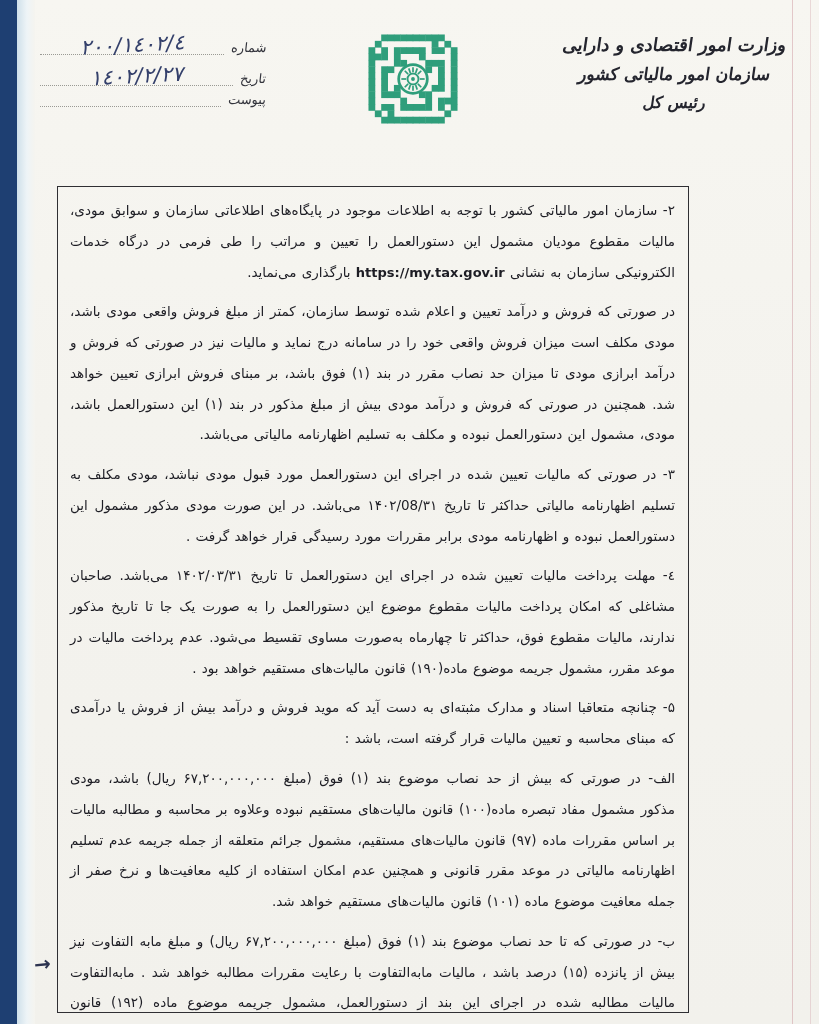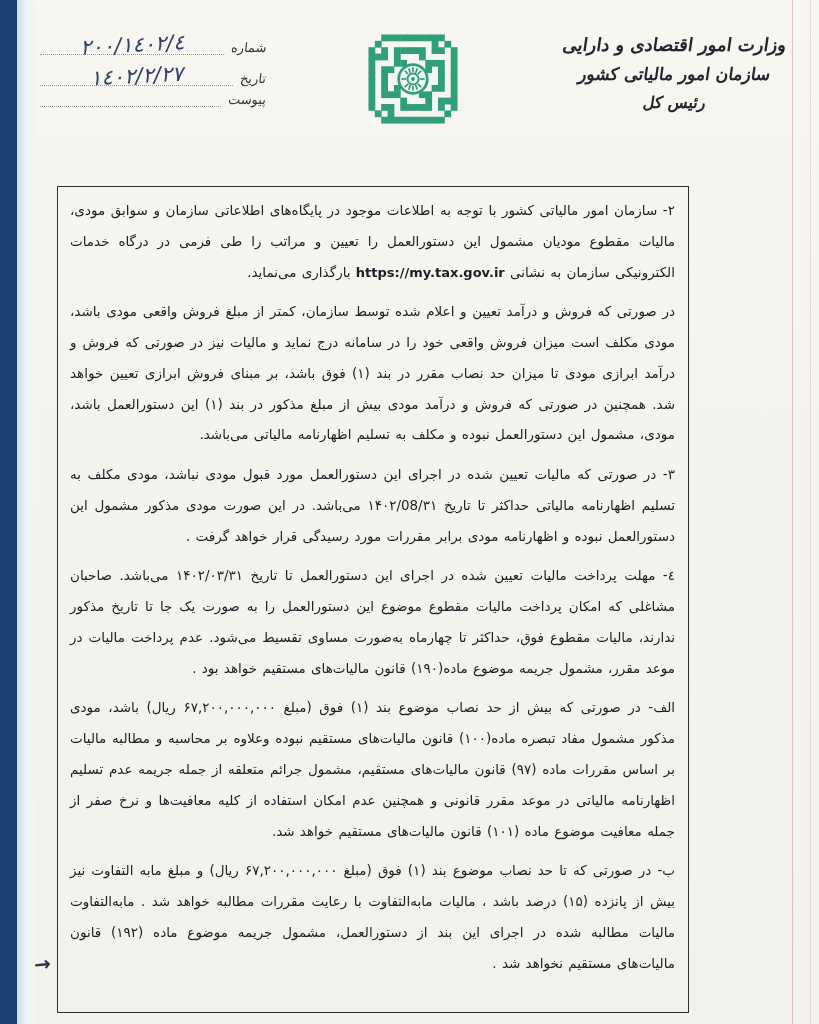--- a/index.html
+++ b/index.html
@@ -169,15 +169,16 @@
 
 <div class="doc-box">
   <p class="para">
     <span>۲- سازمان امور مالیاتی کشور با توجه به اطلاعات موجود در پایگاه‌های اطلاعاتی سازمان و سوابق مودی، مالیات مقطوع مودیان مشمول این دستورالعمل را تعیین و مراتب را طی فرمی در درگاه خدمات الکترونیکی سازمان به نشانی</span>
     <span class="url-text">https://my.tax.gov.ir</span>
     <span>بارگذاری می‌نماید.</span>
   </p>
   <p class="para">در صورتی که فروش و درآمد تعیین و اعلام شده توسط سازمان، کمتر از مبلغ فروش واقعی مودی باشد، مودی مکلف است میزان فروش واقعی خود را در سامانه درج نماید و مالیات نیز در صورتی که فروش و درآمد ابرازی مودی تا میزان حد نصاب مقرر در بند (۱) فوق باشد، بر مبنای فروش ابرازی تعیین خواهد شد. همچنین در صورتی که فروش و درآمد مودی بیش از مبلغ مذکور در بند (۱) این دستورالعمل باشد، مودی، مشمول این دستورالعمل نبوده و مکلف به تسلیم اظهارنامه مالیاتی می‌باشد.</p>
   <p class="para">۳- در صورتی که مالیات تعیین شده در اجرای این دستورالعمل مورد قبول مودی نباشد، مودی مکلف به تسلیم اظهارنامه مالیاتی حداکثر تا تاریخ ۱۴۰۲/08/۳۱ می‌باشد. در این صورت مودی مذکور مشمول این دستورالعمل نبوده و اظهارنامه مودی برابر مقررات مورد رسیدگی قرار خواهد گرفت .</p>
   <p class="para">٤- مهلت پرداخت مالیات تعیین شده در اجرای این دستورالعمل تا تاریخ ۱۴۰۲/۰۳/۳۱ می‌باشد. صاحبان مشاغلی که امکان پرداخت مالیات مقطوع موضوع این دستورالعمل را به صورت یک جا تا تاریخ مذکور ندارند، مالیات مقطوع فوق، حداکثر تا چهارماه به‌صورت مساوی تقسیط می‌شود. عدم پرداخت مالیات در موعد مقرر، مشمول جریمه موضوع ماده(۱۹۰) قانون مالیات‌های مستقیم خواهد بود .</p>
+  <p class="para">۵- چنانچه متعاقبا اسناد و مدارک مثبته‌ای به دست آید که موید فروش و درآمد بیش از فروش یا درآمدی که مبنای محاسبه و تعیین مالیات قرار گرفته است، باشد :</p>
   <p class="para">الف- در صورتی که بیش از حد نصاب موضوع بند (۱) فوق (مبلغ ۶۷,۲۰۰,۰۰۰,۰۰۰ ریال) باشد، مودی مذکور مشمول مفاد تبصره ماده(۱۰۰) قانون مالیات‌های مستقیم نبوده وعلاوه بر محاسبه و مطالبه مالیات بر اساس مقررات ماده (۹۷) قانون مالیات‌های مستقیم، مشمول جرائم متعلقه از جمله جریمه عدم تسلیم اظهارنامه مالیاتی در موعد مقرر قانونی و همچنین عدم امکان استفاده از کلیه معافیت‌ها و نرخ صفر از جمله معافیت موضوع ماده (۱۰۱) قانون مالیات‌های مستقیم خواهد شد.</p>
   <p class="para">ب- در صورتی که تا حد نصاب موضوع بند (۱) فوق (مبلغ ۶۷,۲۰۰,۰۰۰,۰۰۰ ریال) و مبلغ مابه التفاوت نیز بیش از پانزده (۱۵) درصد باشد ، مالیات مابه‌التفاوت با رعایت مقررات مطالبه خواهد شد . مابه‌التفاوت مالیات مطالبه شده در اجرای این بند از دستورالعمل، مشمول جریمه موضوع ماده (۱۹۲) قانون مالیات‌های مستقیم نخواهد شد .</p>
 </div>
 
 </body></html>

